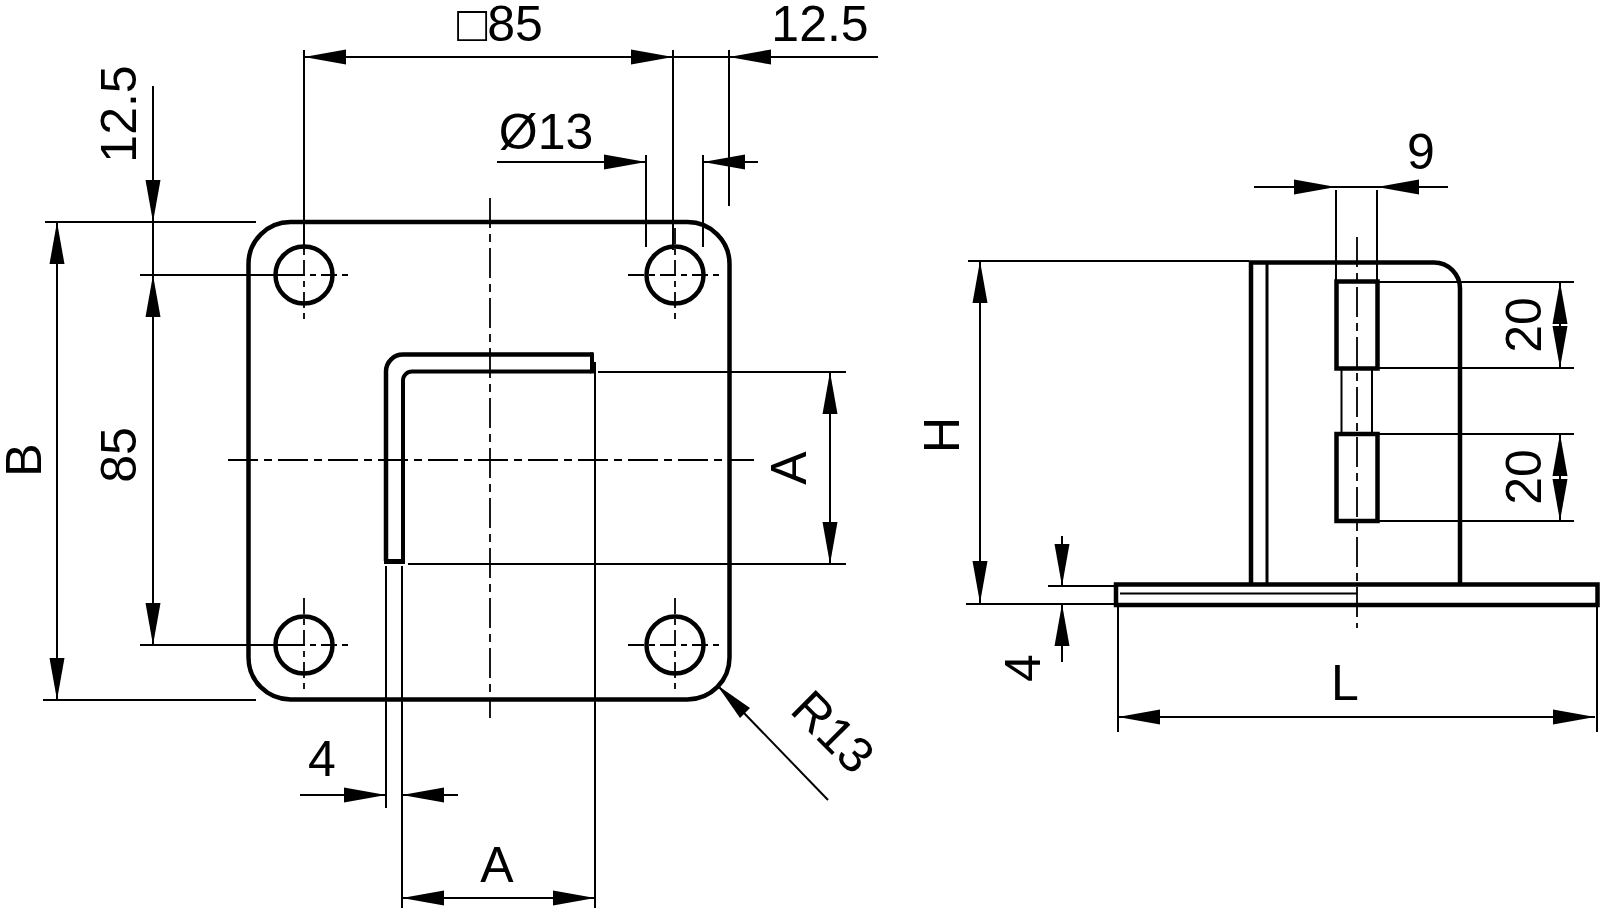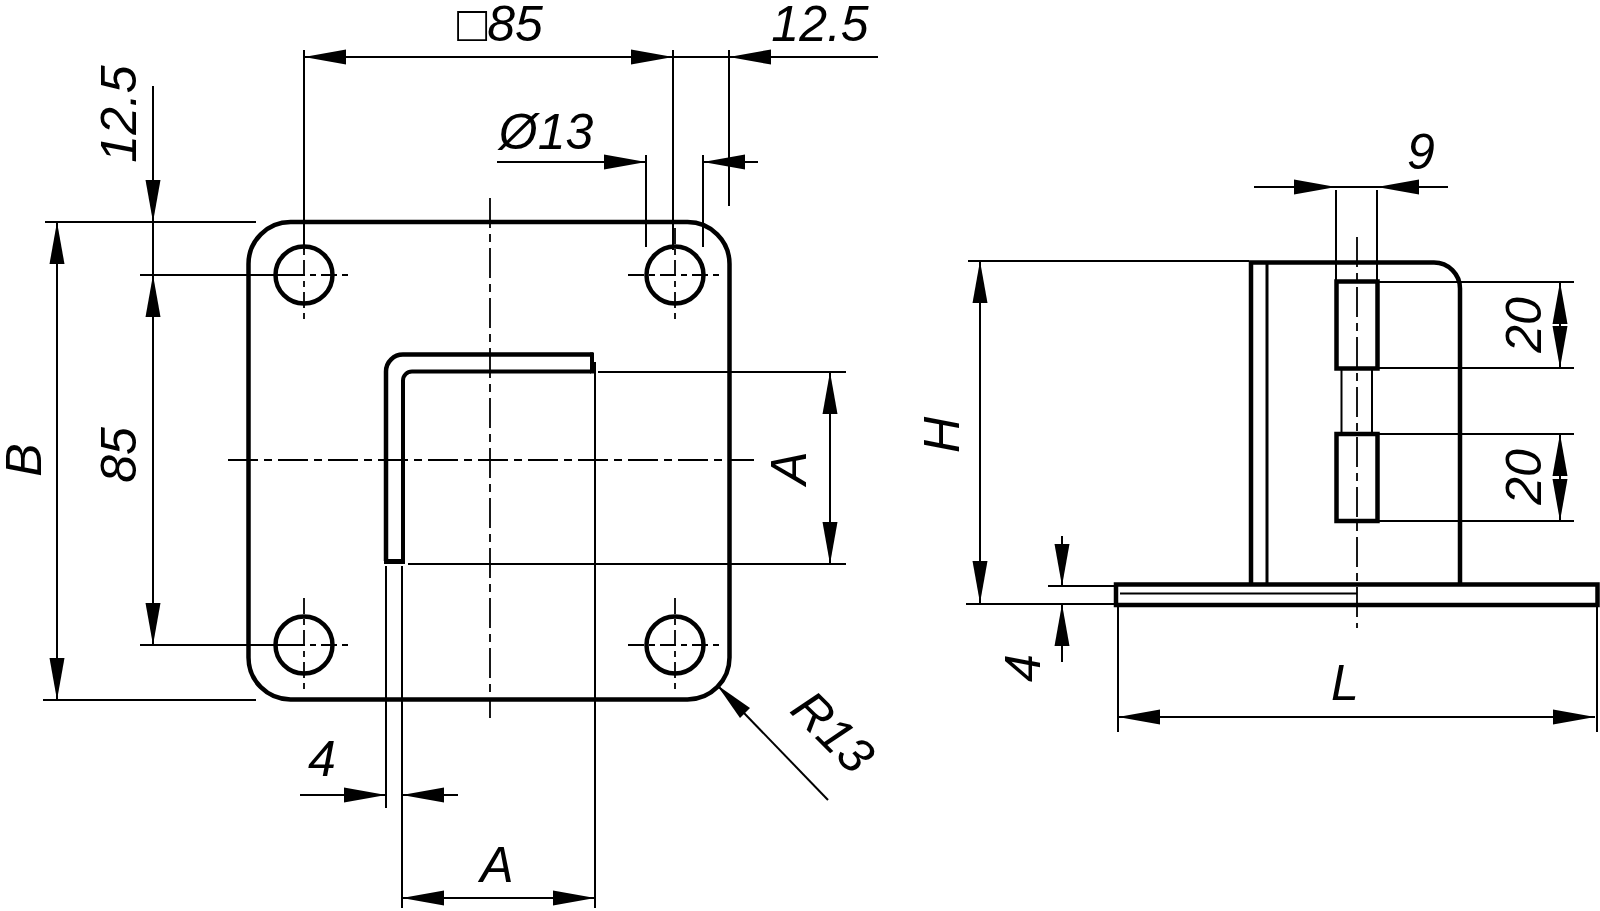--- a/index.html
+++ b/index.html
@@ -7,21 +7,20 @@
     padding: 0;
     background: #ffffff;
   }
   .stage {
     position: relative;
     width: 1600px;
     height: 911px;
     background: #ffffff;
     overflow: hidden;
     font-family: "Liberation Sans", "DejaVu Sans", sans-serif;
-    font-style: italic;
   }
   svg { display: block; }
   .outline  { stroke: #000000; stroke-width: 4.5; fill: none; }
   .outline4 { stroke: #000000; stroke-width: 4;   fill: none; }
   .outline3 { stroke: #000000; stroke-width: 3;   fill: none; }
   .thin     { stroke: #000000; stroke-width: 2;   fill: none; }
   .cap5     { stroke: #000000; stroke-width: 5;   fill: none; }
   .cline    { stroke: #000000; stroke-width: 1.8; fill: none; stroke-dasharray: 30 6 8 6; }
   .chair    { stroke: #000000; stroke-width: 1.8; fill: none; stroke-dasharray: 16 5 6 5; }
   .arrow    { fill: #000000; stroke: none; }

